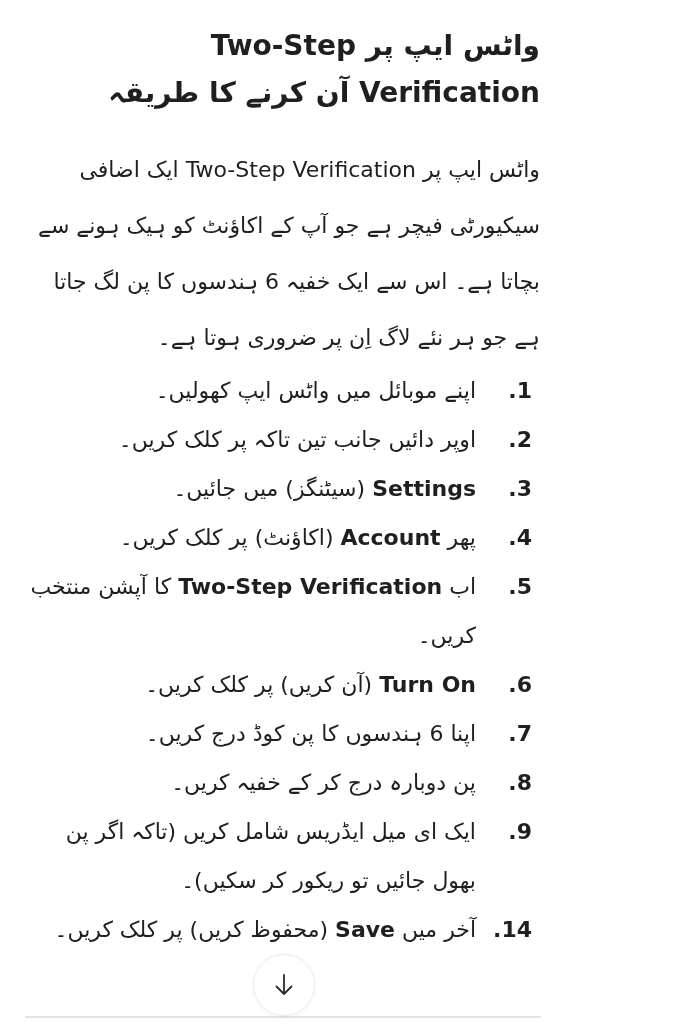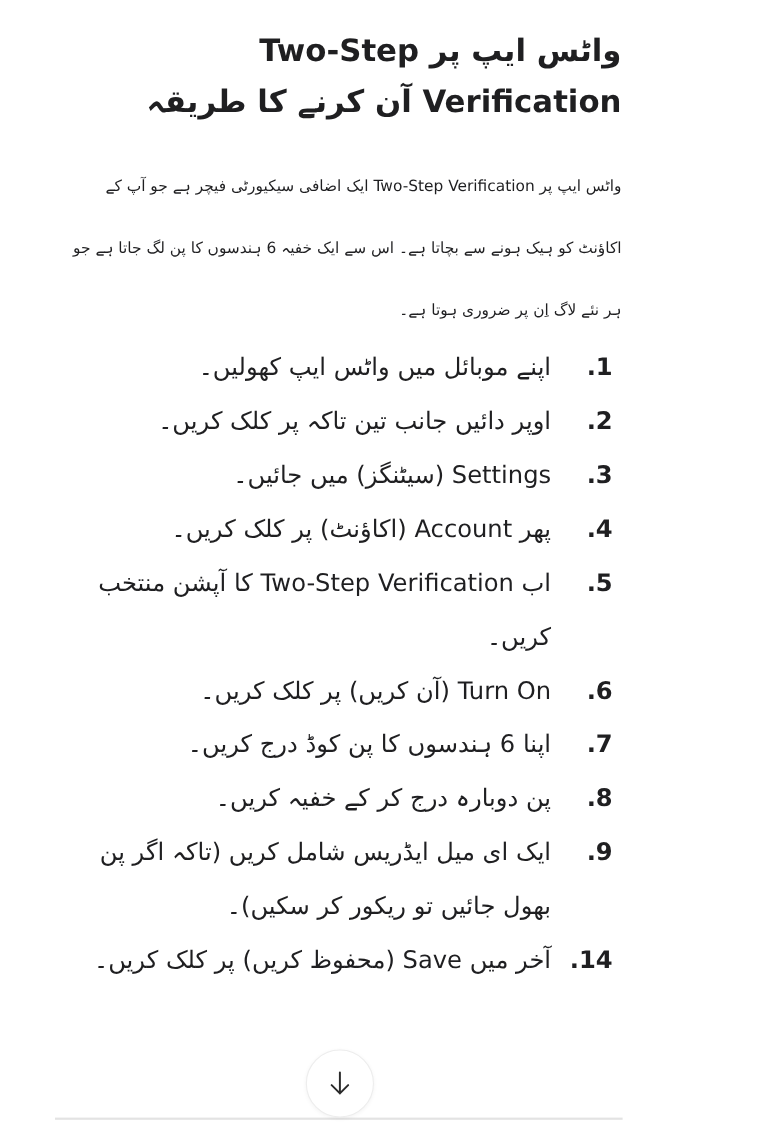--- a/index.html
+++ b/index.html
@@ -8,35 +8,34 @@
     background: #ffffff;
   }
   .screen {
     position: relative;
     width: 568px;
     height: 1024px;
     background: #ffffff;
     overflow: hidden;
     font-family: "DejaVu Sans", sans-serif;
     color: #1f1f21;
-    margin-left: 25px;
   }
   .content {
     direction: rtl;
     text-align: right;
     padding: 22px 28px 0 28px;
   }
   .title {
     font-size: 28px;
     font-weight: 700;
     line-height: 47px;
     margin: 0 0 26px 0;
   }
   .intro {
-    font-size: 14px;
+    font-size: 22px;
     font-weight: 400;
     line-height: 56px;
     margin: 0;
   }
   .steps-heading {
     font-size: 25px;
     font-weight: 700;
     line-height: 36px;
     margin: 26px 0 24px 0;
   }
@@ -54,21 +53,21 @@
   .step-number {
     flex: 0 0 42px;
     font-weight: 700;
     white-space: nowrap;
   }
   .step-text {
     flex: 1 1 auto;
     min-width: 0;
   }
   .seg-normal { font-weight: 400; }
-  .seg-latin  { font-weight: 400; }
+  .seg-latin  { font-weight: 700; }
   .seg-bold   { font-weight: 400; }
   .scroll-btn {
     position: absolute;
     left: 50%;
     top: 954px;
     transform: translateX(-50%);
     width: 62px;
     height: 62px;
     border-radius: 50%;
     background: #ffffff;

